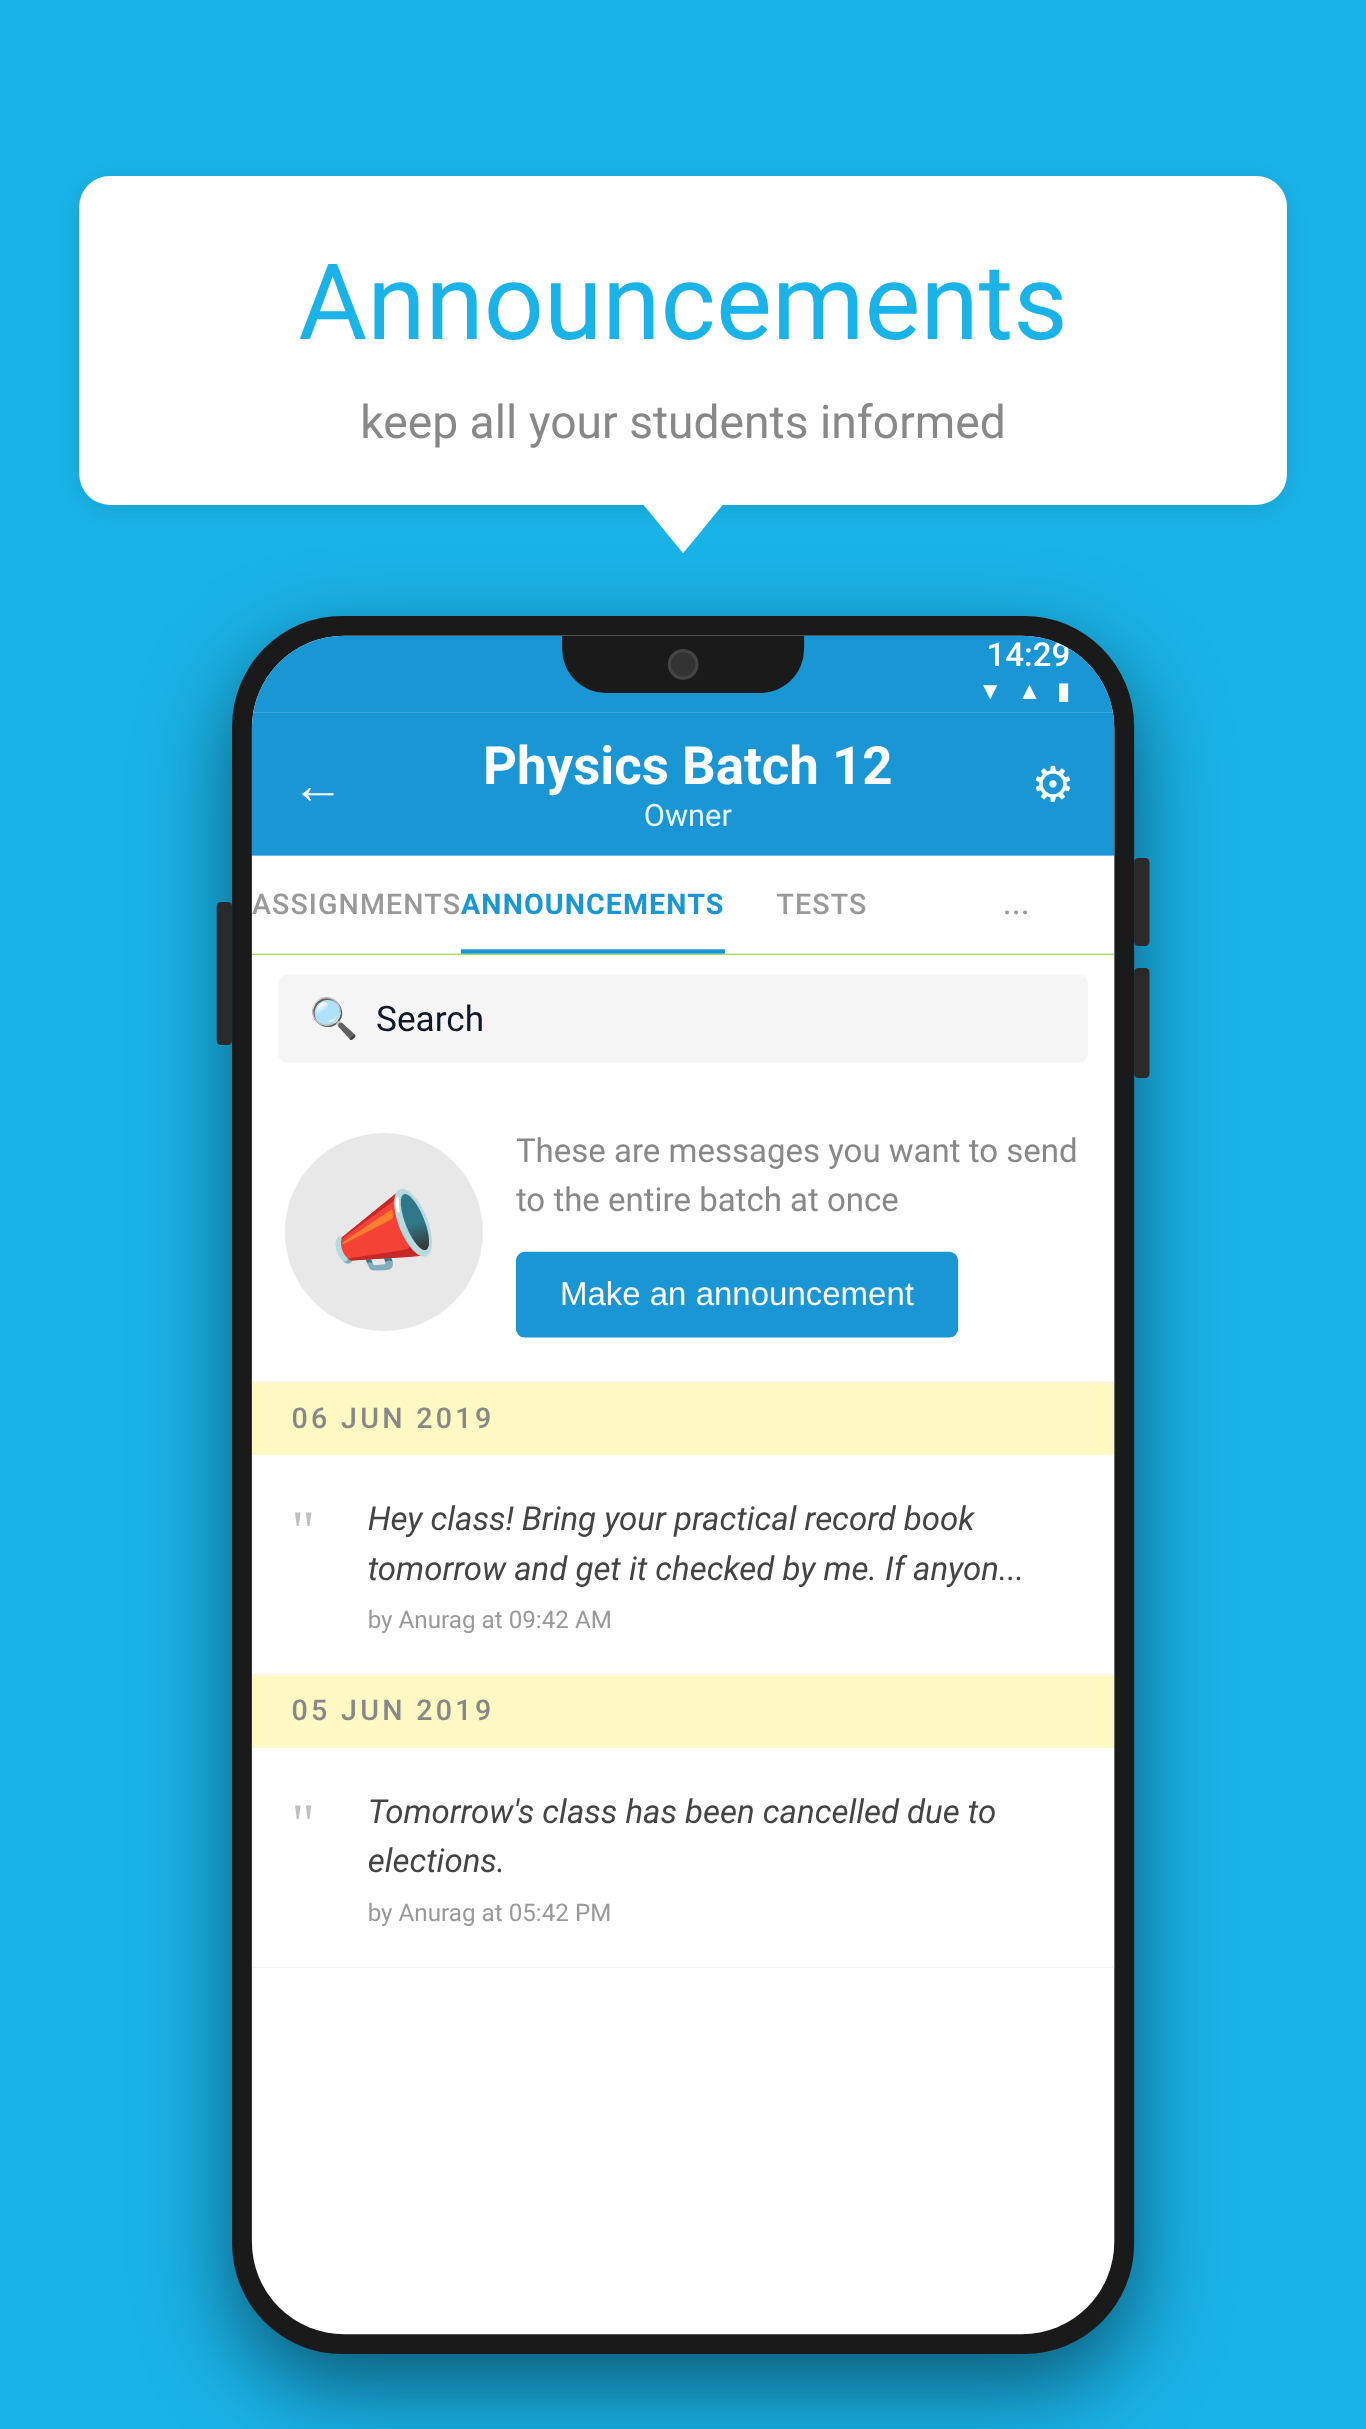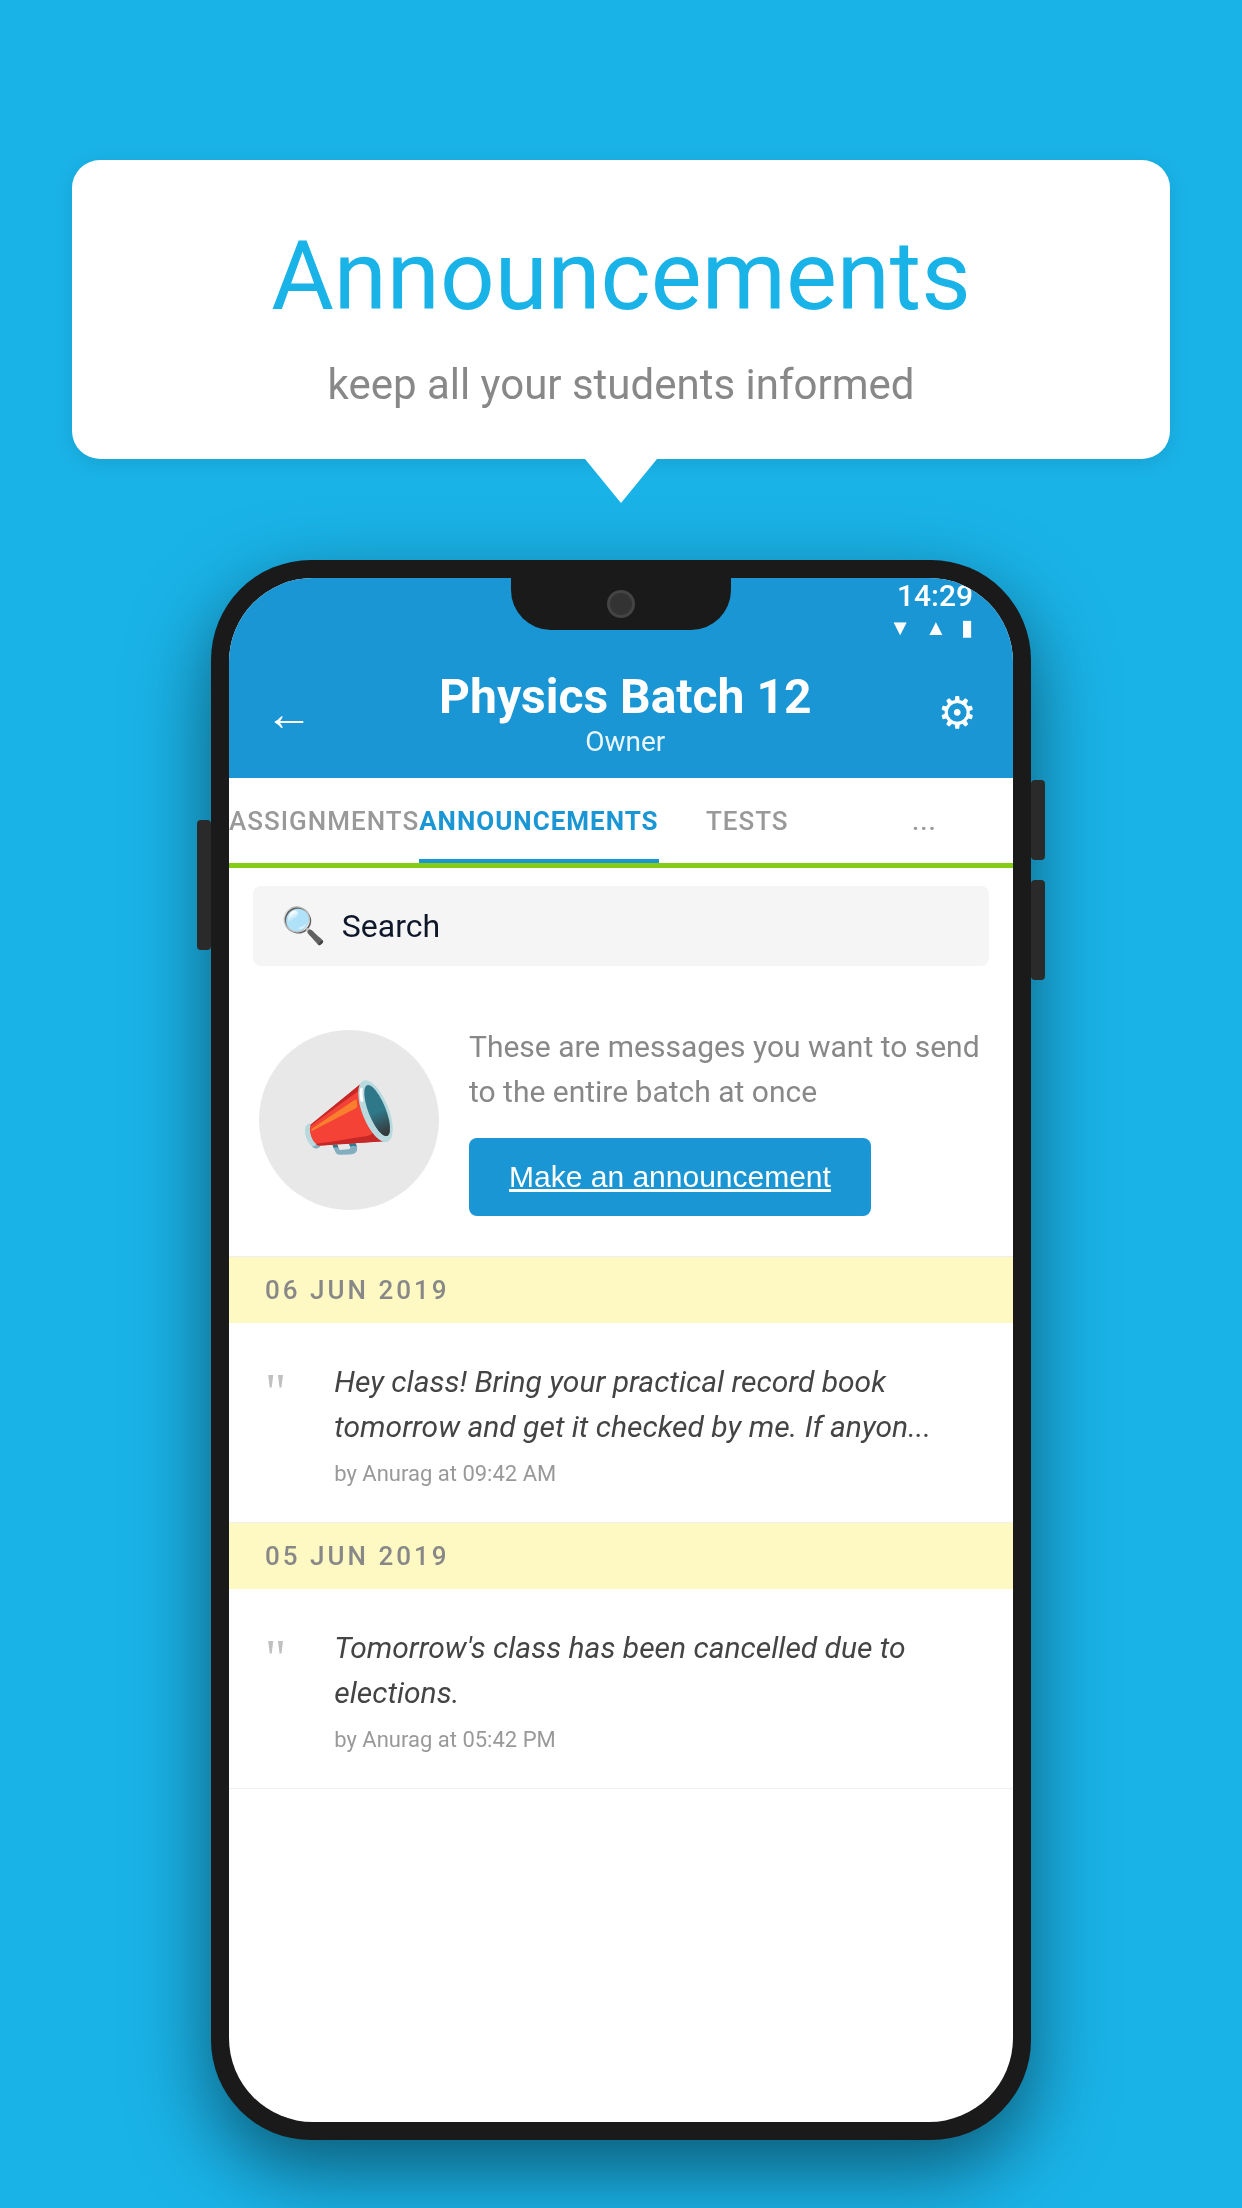--- a/index.html
+++ b/index.html
@@ -174,21 +174,21 @@
     .gear-btn {
       color: white;
       font-size: 44px;
       cursor: pointer;
     }
 
     
     .tab-bar {
       background: white;
       display: flex;
-      border-bottom: 5px solid #84cc16;
+      border-bottom: 1px solid #84cc16;
       height: 90px;
       align-items: center;
     }
 
     .tab-item {
       flex: 1;
       text-align: center;
       font-size: 26px;
       font-weight: 500;
       color: #999;
@@ -282,21 +282,20 @@
     .make-announcement-btn {
       background: #1a96d4;
       color: white;
       border: none;
       border-radius: 8px;
       padding: 22px 40px;
       font-size: 30px;
       font-weight: 500;
       cursor: pointer;
       display: inline-block;
-      text-decoration: underline;
     }
 
     
     .date-separator {
       background: #fef9c3;
       padding: 18px 36px;
       font-size: 26px;
       color: #888;
       letter-spacing: 3px;
       font-weight: 500;

